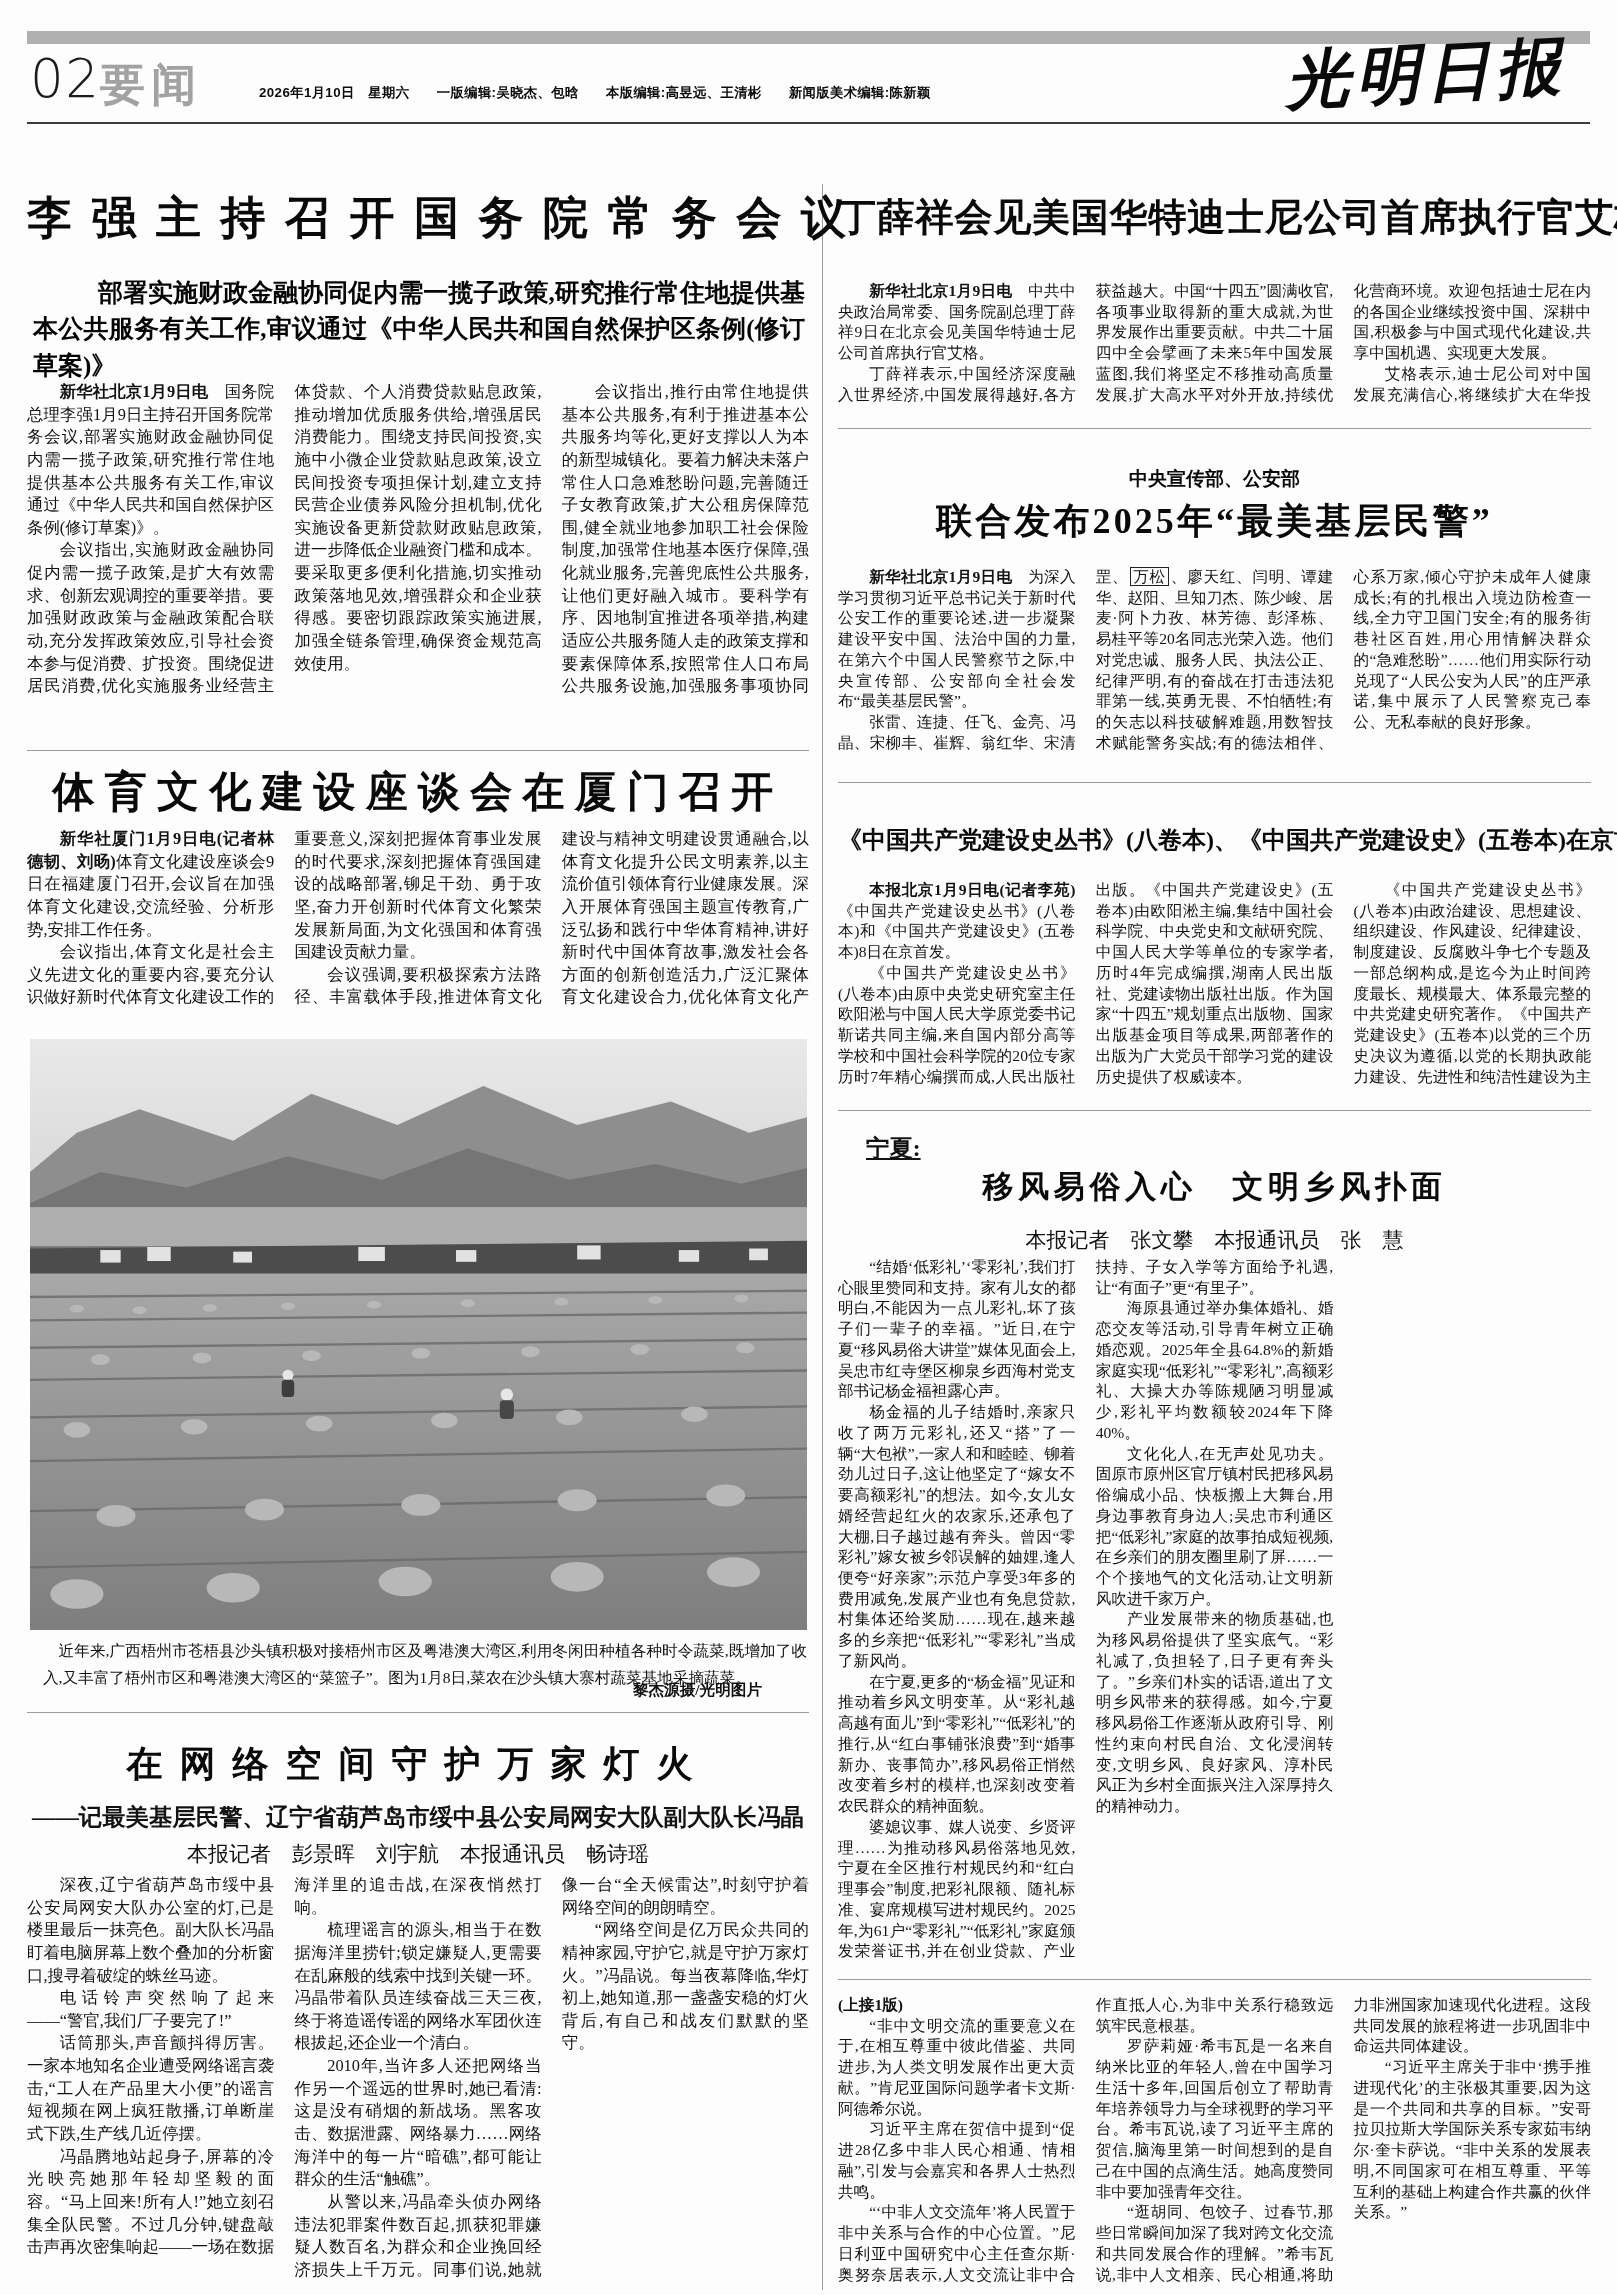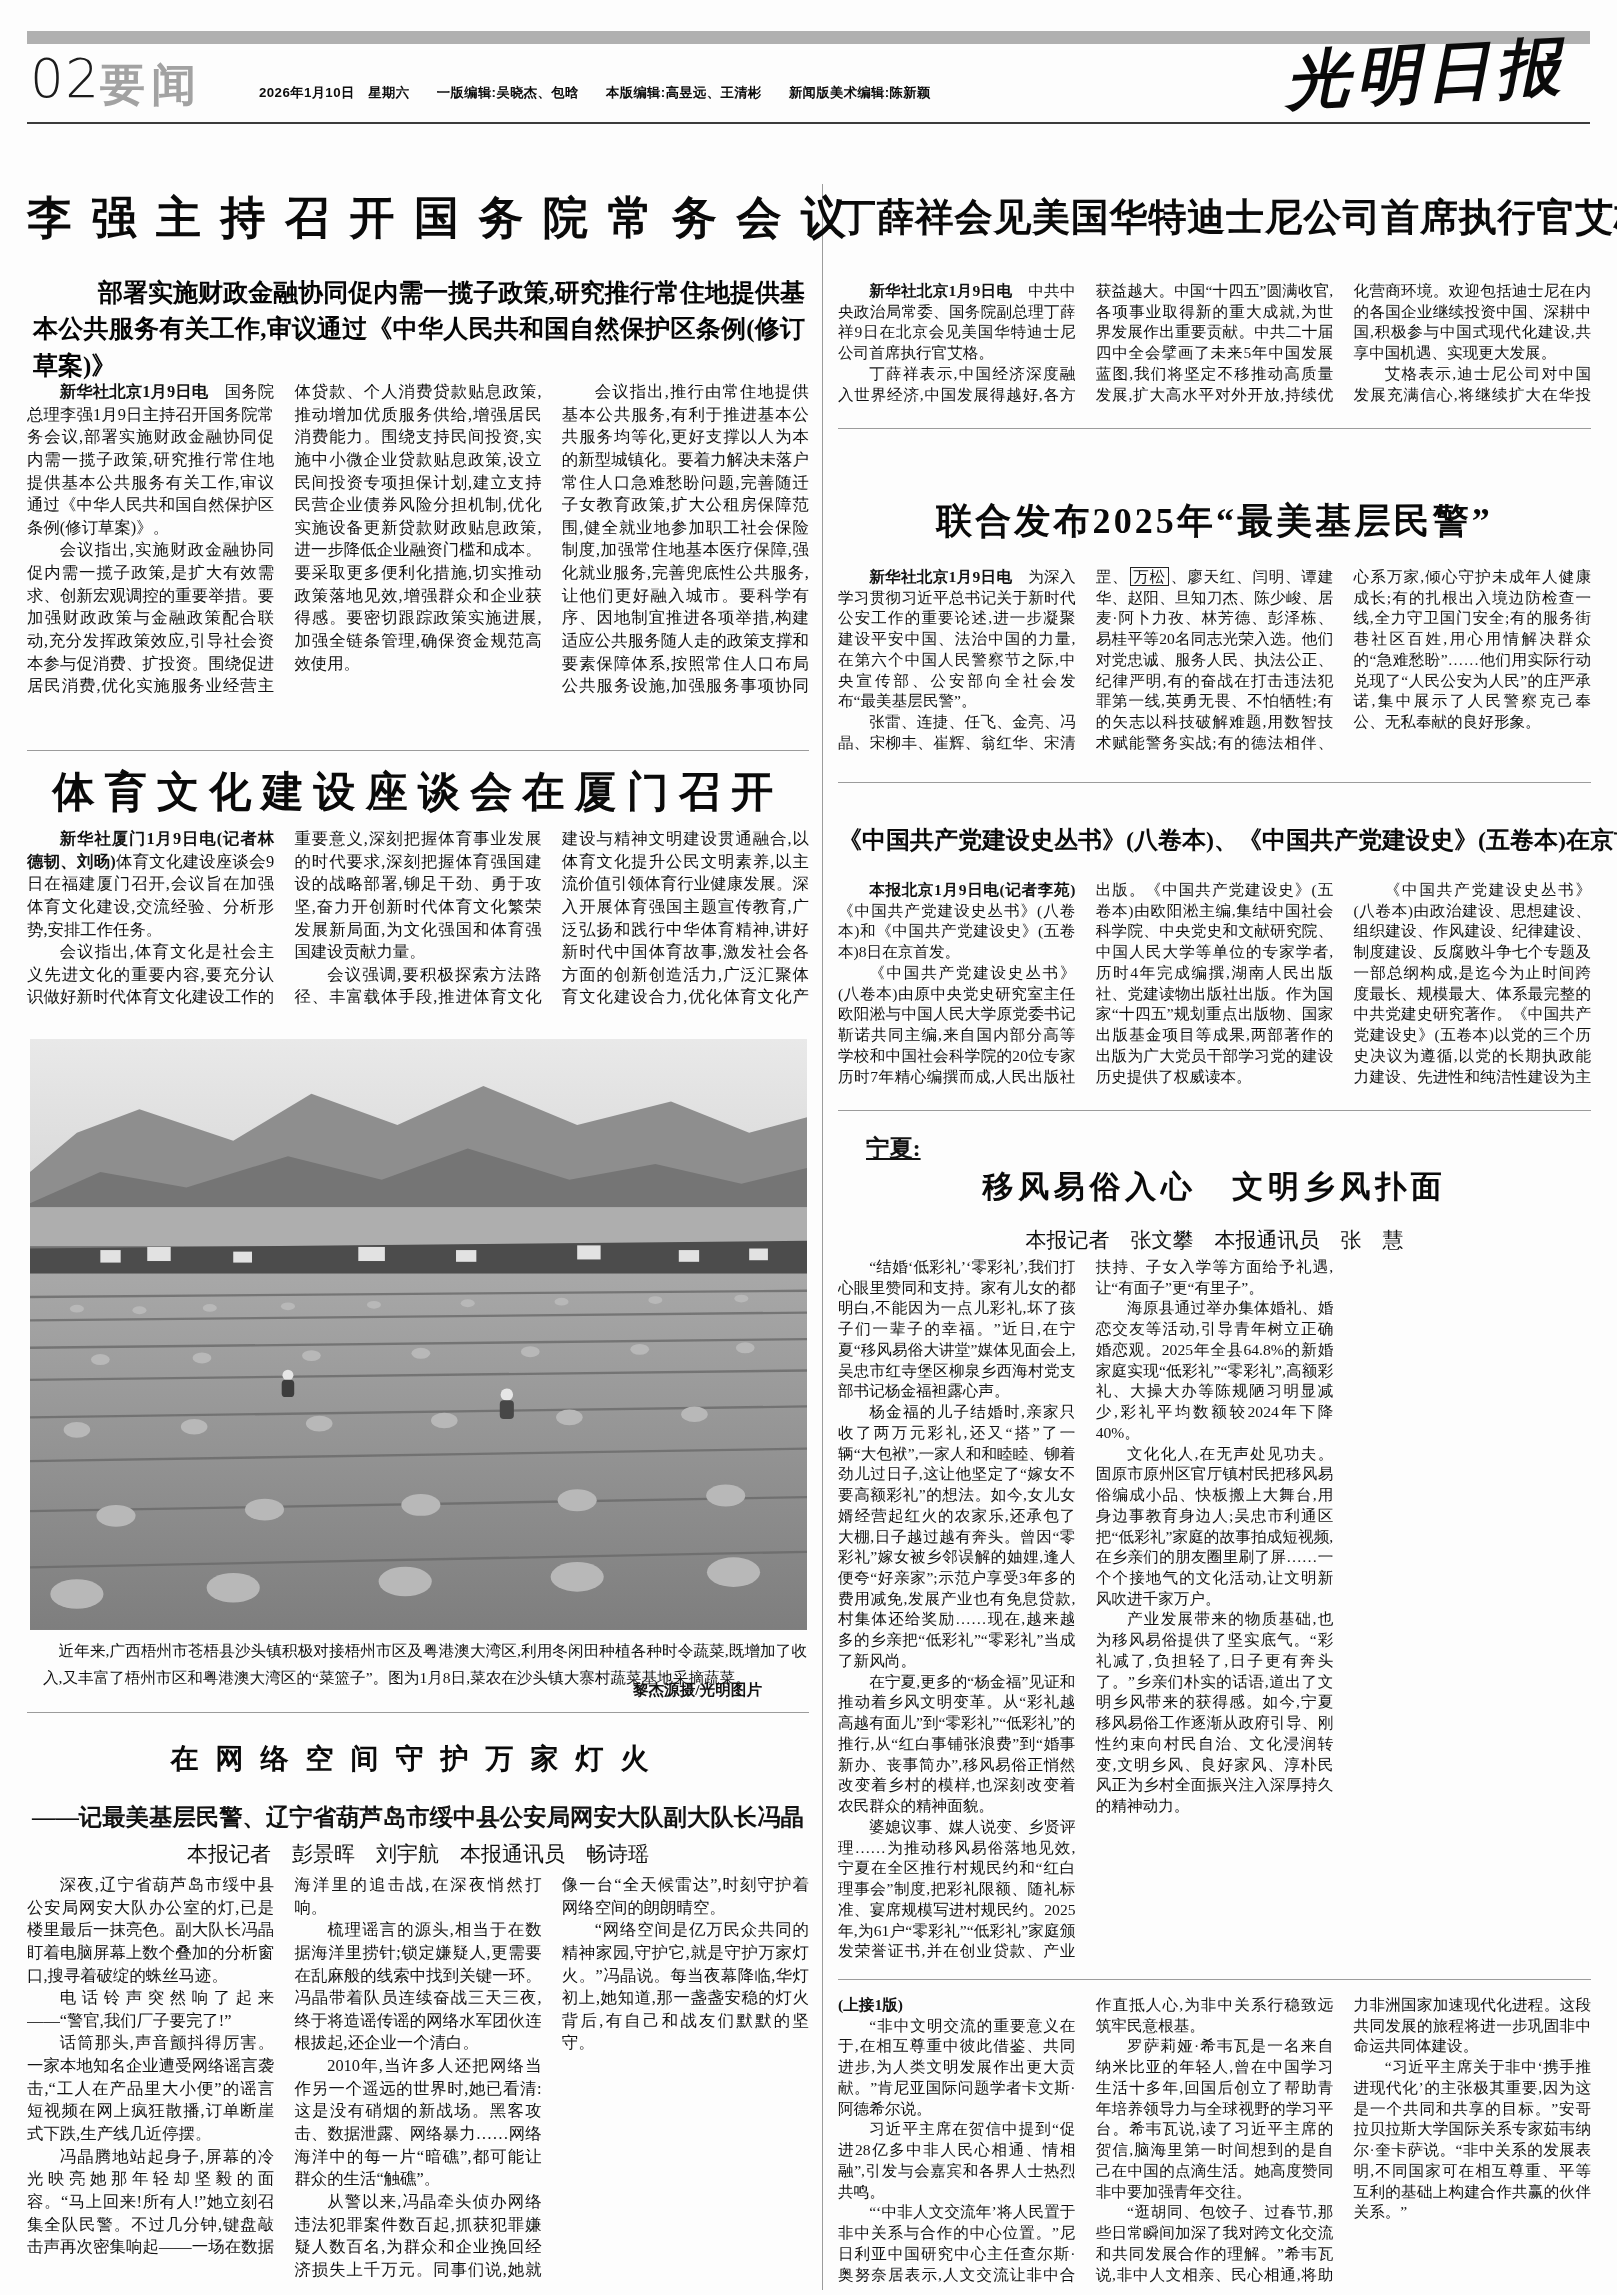--- a/index.html
+++ b/index.html
@@ -142,21 +142,21 @@
           <rect x="322" y="436" width="16" height="22" rx="5" fill="#3d3d3d"></rect>
         <circle cx="610" cy="455" r="8" fill="#e6e6e6"></circle>
           <rect x="601" y="462" width="18" height="24" rx="5" fill="#474747"></rect>
       </g>
     </svg>
   </div>
   <div class="abs caption" style="left:43px;top:1638px;width:764px;">近年来,广西梧州市苍梧县沙头镇积极对接梧州市区及粤港澳大湾区,利用冬闲田种植各种时令蔬菜,既增加了收入,又丰富了梧州市区和粤港澳大湾区的“菜篮子”。图为1月8日,菜农在沙头镇大寨村蔬菜基地采摘蔬菜。</div>
   <div class="abs credit" style="left:43px;top:1680px;width:719px;">黎杰源摄/光明图片</div>
   <div class="abs thinrule" style="left:27px;top:1712px;width:782px;"></div>
 
-  <div class="abs headline" style="left:27px;top:1740px;width:782px;font-size:28px;letter-spacing:17px;">在网络空间守护万家灯火</div>
+  <div class="abs headline" style="left:27px;top:1740px;width:782px;font-size:36px;letter-spacing:17px;">在网络空间守护万家灯火</div>
   <div class="abs subtitle" style="left:27px;top:1801px;width:782px;">——记最美基层民警、辽宁省葫芦岛市绥中县公安局网安大队副大队长冯晶</div>
   <div class="abs byline" style="left:27px;top:1840px;width:782px;">本报记者　彭景晖　刘宇航　本报通讯员　畅诗瑶</div>
   <div class="abs body body-l" style="left:27px;top:1874px;width:782px;height:416px;">
       <p>深夜,辽宁省葫芦岛市绥中县公安局网安大队办公室的灯,已是楼里最后一抹亮色。副大队长冯晶盯着电脑屏幕上数个叠加的分析窗口,搜寻着破绽的蛛丝马迹。</p>
       <p>电话铃声突然响了起来——“警官,我们厂子要完了!”</p>
       <p>话筒那头,声音颤抖得厉害。一家本地知名企业遭受网络谣言袭击,“工人在产品里大小便”的谣言短视频在网上疯狂散播,订单断崖式下跌,生产线几近停摆。</p>
       <p>冯晶腾地站起身子,屏幕的冷光映亮她那年轻却坚毅的面容。“马上回来!所有人!”她立刻召集全队民警。不过几分钟,键盘敲击声再次密集响起——一场在数据海洋里的追击战,在深夜悄然打响。</p>
       <p>梳理谣言的源头,相当于在数据海洋里捞针;锁定嫌疑人,更需要在乱麻般的线索中找到关键一环。冯晶带着队员连续奋战三天三夜,终于将造谣传谣的网络水军团伙连根拔起,还企业一个清白。</p>
       <p>2010年,当许多人还把网络当作另一个遥远的世界时,她已看清:这是没有硝烟的新战场。黑客攻击、数据泄露、网络暴力……网络海洋中的每一片“暗礁”,都可能让群众的生活“触礁”。</p>
       <p>从警以来,冯晶牵头侦办网络违法犯罪案件数百起,抓获犯罪嫌疑人数百名,为群众和企业挽回经济损失上千万元。同事们说,她就像一台“全天候雷达”,时刻守护着网络空间的朗朗晴空。</p>
@@ -164,20 +164,21 @@
     </div>
 
   <div class="abs headline" style="left:838px;top:192px;width:753px;font-size:38px;letter-spacing:0.8px;">丁薛祥会见美国华特迪士尼公司首席执行官艾格</div>
   <div class="abs body body-r" style="left:838px;top:281px;width:753px;height:130px;">
       <p><span class="seg-lead">新华社北京1月9日电</span><span>　中共中央政治局常委、国务院副总理丁薛祥9日在北京会见美国华特迪士尼公司首席执行官艾格。</span></p>
       <p>丁薛祥表示,中国经济深度融入世界经济,中国发展得越好,各方获益越大。中国“十四五”圆满收官,各项事业取得新的重大成就,为世界发展作出重要贡献。中共二十届四中全会擘画了未来5年中国发展蓝图,我们将坚定不移推动高质量发展,扩大高水平对外开放,持续优化营商环境。欢迎包括迪士尼在内的各国企业继续投资中国、深耕中国,积极参与中国式现代化建设,共享中国机遇、实现更大发展。</p>
       <p>艾格表示,迪士尼公司对中国发展充满信心,将继续扩大在华投资,更好促进美中交流合作。</p>
     </div>
   <div class="abs thinrule" style="left:838px;top:428px;width:753px;"></div>
 
+  <div class="abs kicker" style="left:838px;top:466px;width:753px;font-size:19px;">中央宣传部、公安部</div>
   <div class="abs headline" style="left:838px;top:497px;width:753px;font-size:36px;letter-spacing:3.1px;">联合发布2025年“最美基层民警”</div>
   <div class="abs body body-r" style="left:838px;top:567px;width:753px;height:203px;">
       <p><span class="seg-lead">新华社北京1月9日电</span><span>　为深入学习贯彻习近平总书记关于新时代公安工作的重要论述,进一步凝聚建设平安中国、法治中国的力量,在第六个中国人民警察节之际,中央宣传部、公安部向全社会发布“最美基层民警”。</span></p>
       <p><span>张雷、连捷、任飞、金亮、冯晶、宋柳丰、崔辉、翁红华、宋清罡、</span><span class="seg-box">万松</span><span>、廖天红、闫明、谭建华、赵阳、旦知刀杰、陈少峻、居麦·阿卜力孜、林芳德、彭泽栋、易桂平等20名同志光荣入选。他们对党忠诚、服务人民、执法公正、纪律严明,有的奋战在打击违法犯罪第一线,英勇无畏、不怕牺牲;有的矢志以科技破解难题,用数智技术赋能警务实战;有的德法相伴、心系万家,倾心守护未成年人健康成长;有的扎根出入境边防检查一线,全力守卫国门安全;有的服务街巷社区百姓,用心用情解决群众的“急难愁盼”……他们用实际行动兑现了“人民公安为人民”的庄严承诺,集中展示了人民警察克己奉公、无私奉献的良好形象。</span></p>
     </div>
   <div class="abs thinrule" style="left:838px;top:782px;width:753px;"></div>
 
   <div class="abs headline" style="left:838px;top:824px;width:753px;font-size:24px;letter-spacing:0;">《中国共产党建设史丛书》(八卷本)、《中国共产党建设史》(五卷本)在京首发</div>
   <div class="abs body body-r" style="left:838px;top:880px;width:753px;height:220px;">
       <p><span class="seg-lead">本报北京1月9日电(记者李苑)</span><span>《中国共产党建设史丛书》(八卷本)和《中国共产党建设史》(五卷本)8日在京首发。</span></p>

